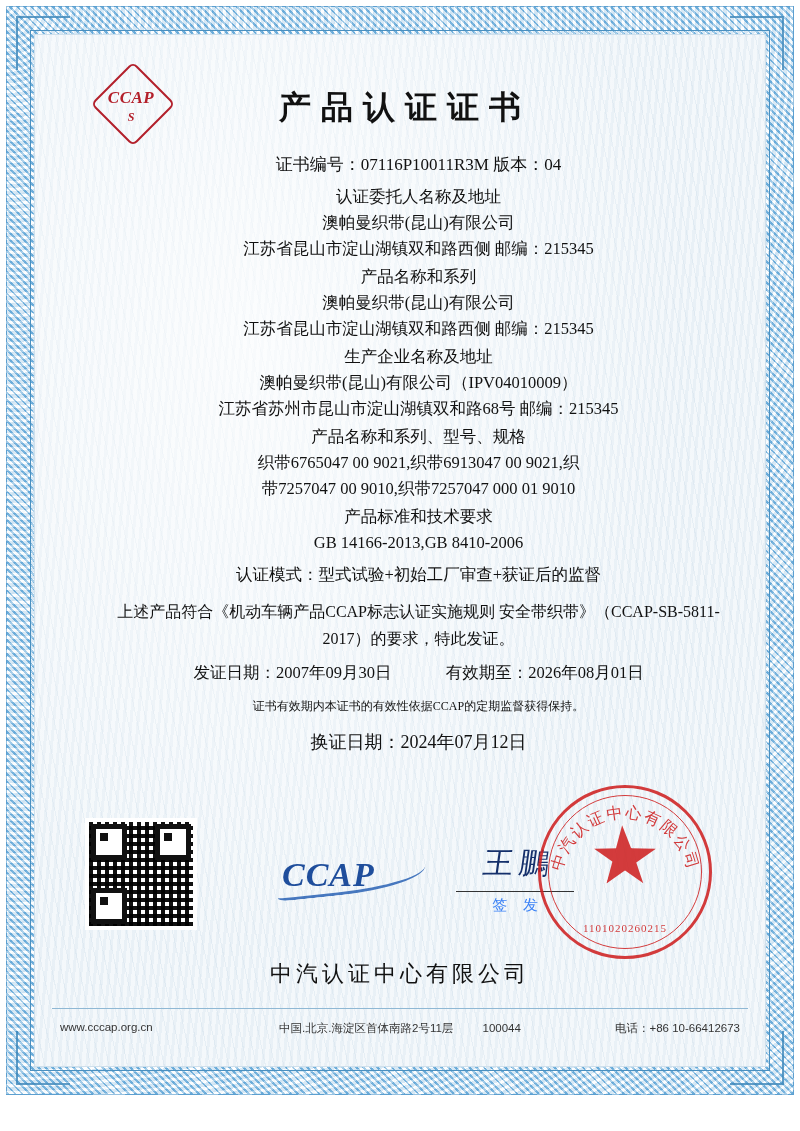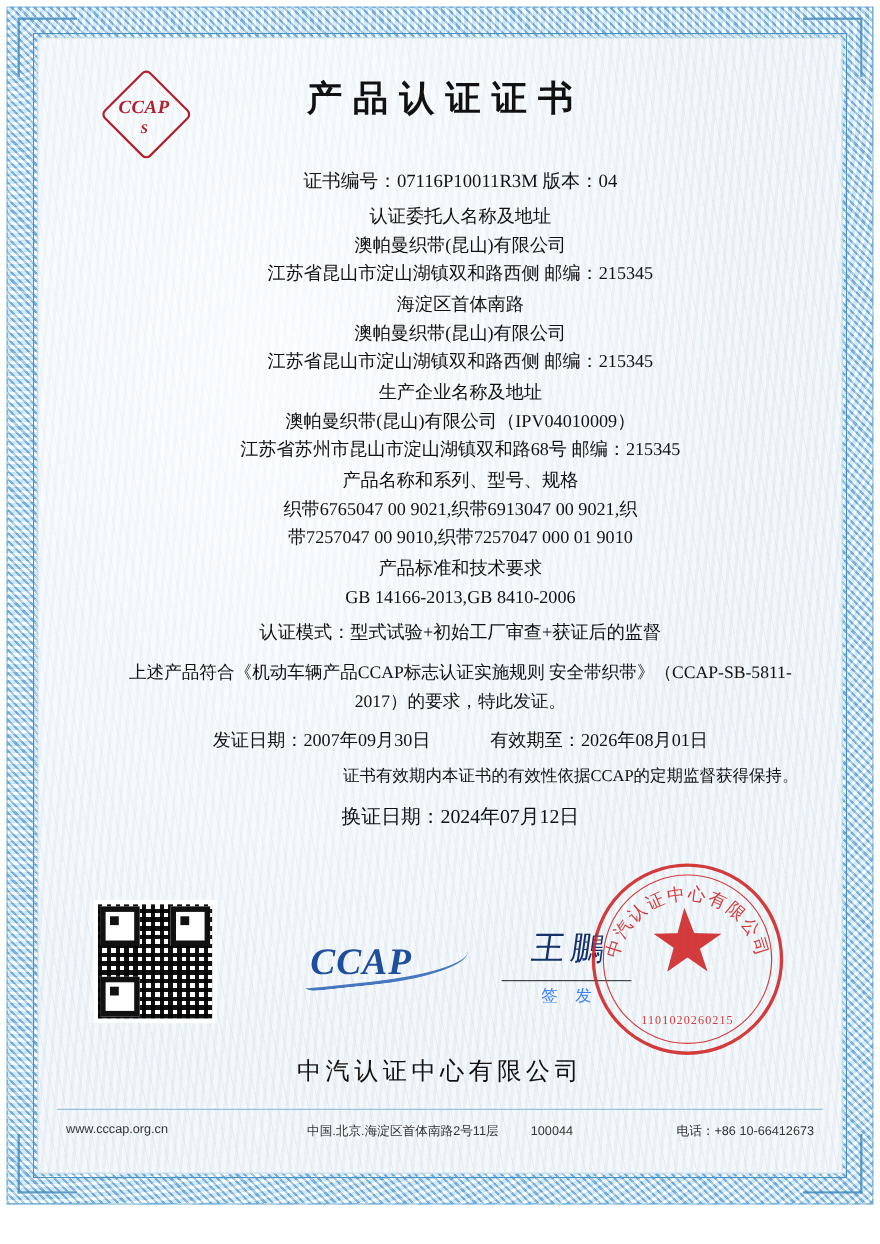--- a/index.html
+++ b/index.html
@@ -147,21 +147,21 @@
     font-size: 12px;
     font-weight: bold;
     font-style: italic;
     color: #b3202b;
   }
 
   .doc-title {
     position: absolute;
     left: 0;
     right: 0;
-    top: 34px;
+    top: 52px;
     text-align: center;
     font-family: Liberation Serif, serif;
     font-size: 32px;
     font-weight: bold;
     letter-spacing: 10px;
     color: #111111;
     text-indent: 10px;
   }
 
   .body-block {
@@ -190,23 +190,22 @@
     text-align: center;
     margin-top: 10px;
   }
   .dates {
     margin-top: 10px;
     font-size: 16.5px;
   }
   .dates .sep { display: inline-block; width: 46px; }
   .note {
     margin-top: 8px;
-    font-size: 15px;
+    font-size: 12px;
     line-height: 28px;
-    text-align: right;
   }
   .renewal {
     margin-top: 10px;
     font-size: 18px;
   }
 
   
   .qr {
     position: absolute;
     left: 52px;
@@ -408,21 +407,21 @@
     <div class="doc-title">产品认证证书</div>
 
     <div class="body-block">
 
       <div class="line cert-no">证书编号：07116P10011R3M    版本：04</div>
 
       <div class="line label">认证委托人名称及地址</div>
       <div class="line">澳帕曼织带(昆山)有限公司</div>
       <div class="line">江苏省昆山市淀山湖镇双和路西侧  邮编：215345</div>
 
-      <div class="line label">海淀区首体南路</div>
+      <div class="line label">产品名称和系列</div>
       <div class="line">澳帕曼织带(昆山)有限公司</div>
       <div class="line">江苏省昆山市淀山湖镇双和路西侧  邮编：215345</div>
 
       <div class="line label">生产企业名称及地址</div>
       <div class="line">澳帕曼织带(昆山)有限公司（IPV04010009）</div>
       <div class="line">江苏省苏州市昆山市淀山湖镇双和路68号  邮编：215345</div>
 
       <div class="line label">产品名称和系列、型号、规格</div>
       <div class="line">织带6765047 00 9021,织带6913047 00 9021,织</div>
       <div class="line">带7257047 00 9010,织带7257047 000 01 9010</div>

